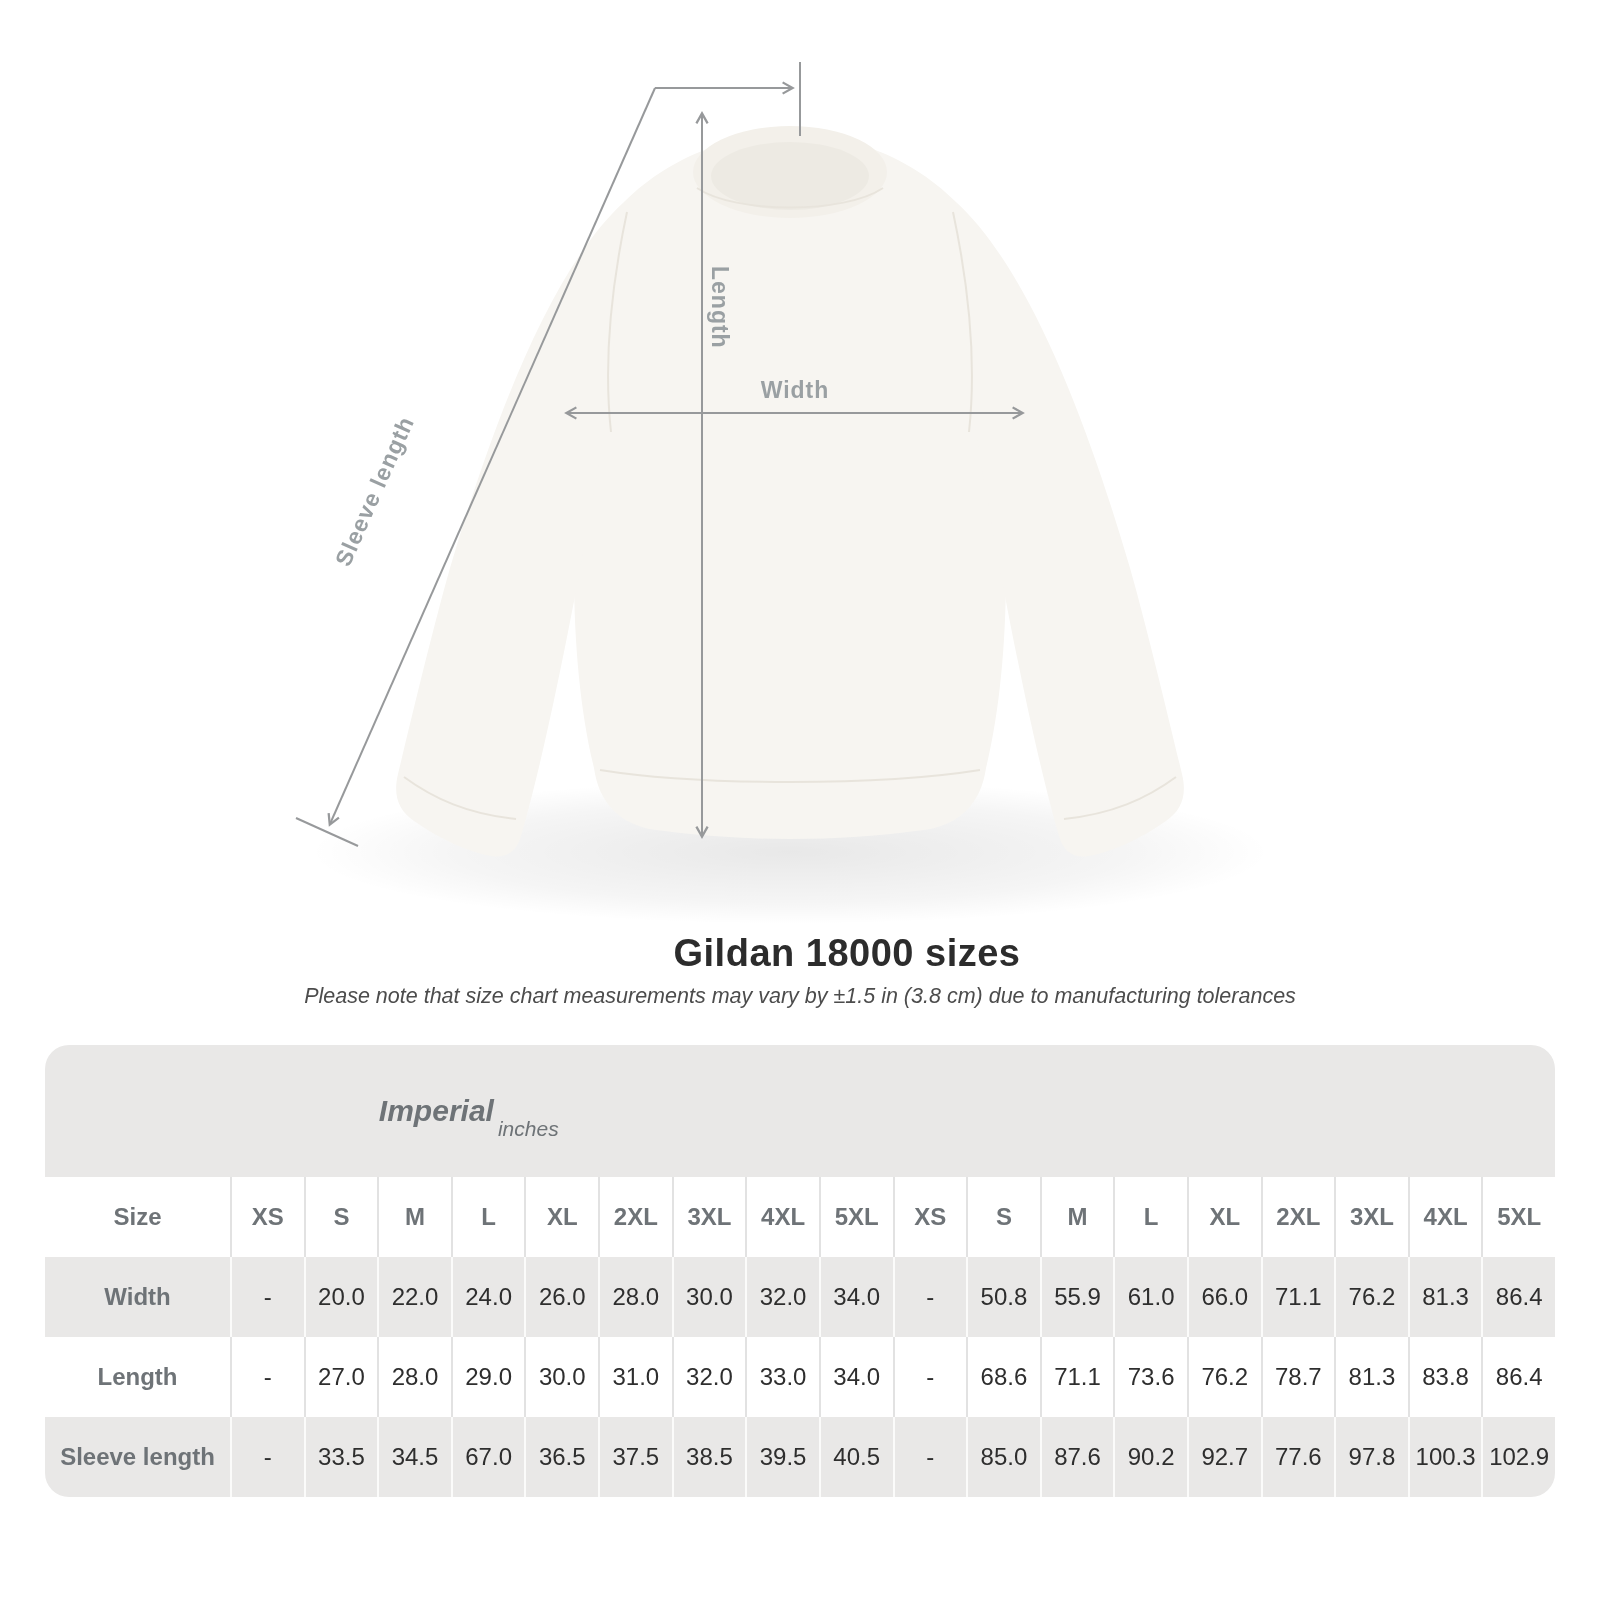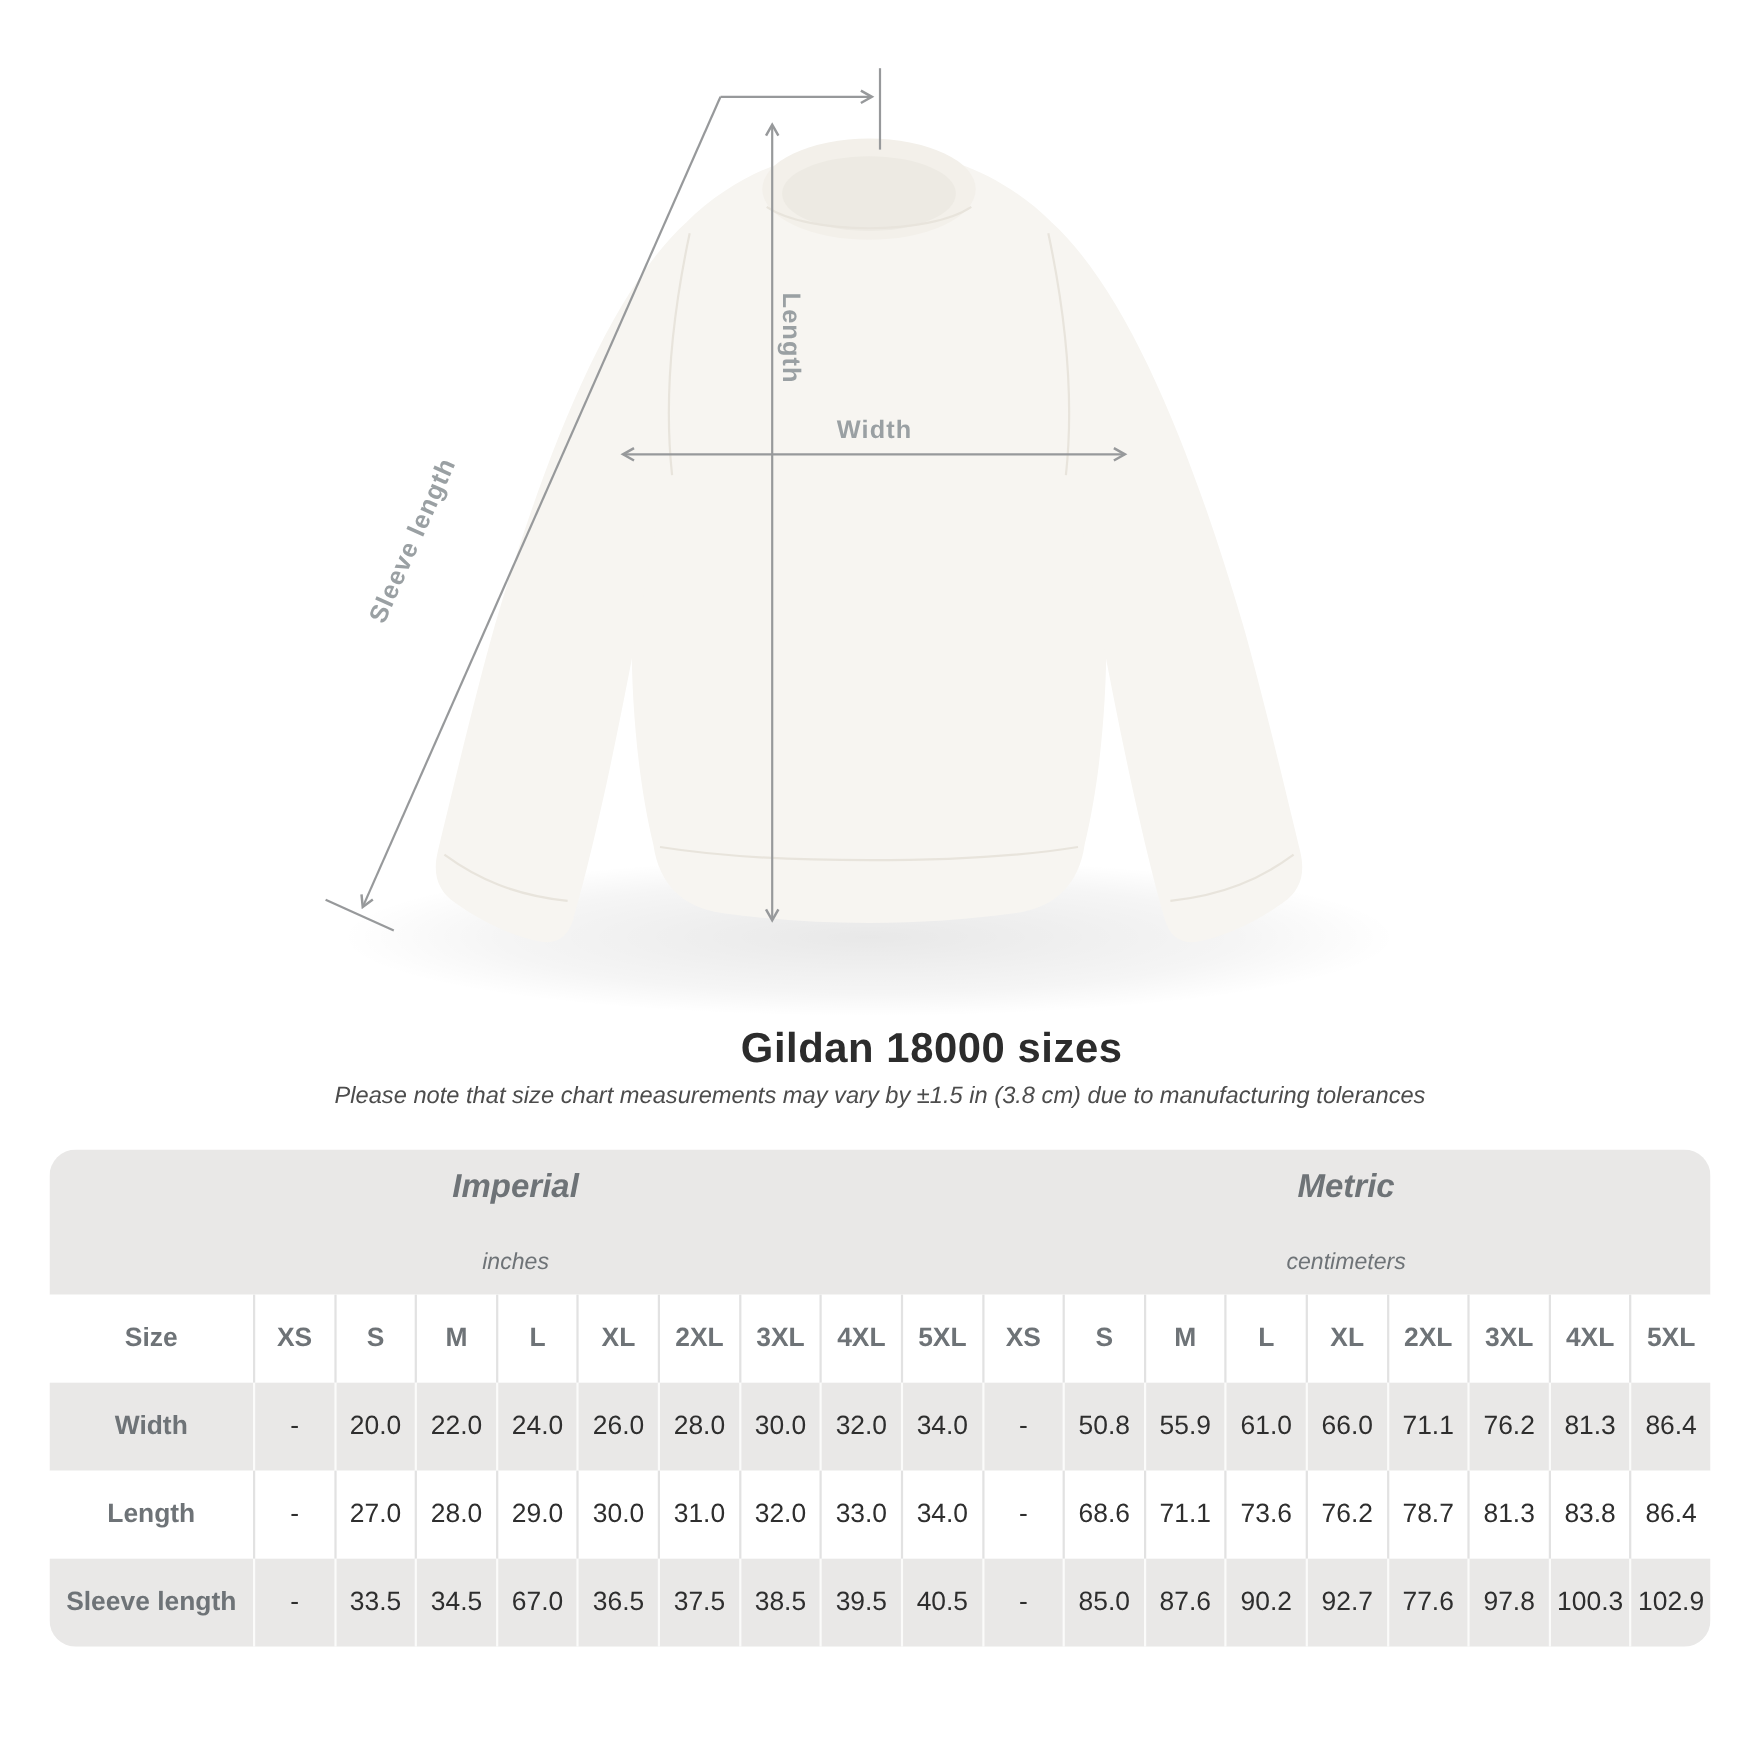--- a/index.html
+++ b/index.html
@@ -13,21 +13,21 @@
   
   .title{position:absolute;left:0;top:932px;width:1600px;text-align:center;
          font-size:38px;font-weight:bold;color:#2c2c2c;letter-spacing:.5px;padding-left:47px;}
   .subtitle{position:absolute;left:0;top:984px;width:1600px;text-align:center;
          font-size:21.5px;font-style:italic;color:#4c4c4c;}
 
   
   .size-table{position:absolute;left:45px;top:1045px;width:1510px;
               border-radius:24px;overflow:hidden;background:#fff;}
   .uband{display:grid;grid-template-columns:847.5fr 662.5fr;height:132px;background:#e9e8e7;}
-  .ucell{display:flex;flex-direction:column;align-items:center;justify-content:center;gap:4px;}
+  .ucell{display:flex;flex-direction:row;align-items:center;justify-content:center;gap:4px;}
   .uname{font-size:30px;font-weight:bold;font-style:italic;color:#6e7377;}
   .uunit{font-size:21px;font-style:italic;color:#6e7377;margin-top:36px;}
 
   .trow{display:grid;grid-template-columns:185px repeat(18,1fr);height:80px;}
   .trow>div{display:flex;align-items:center;justify-content:center;
             border-left:2px solid var(--sep);}
   .trow>div:first-child{border-left:none;}
   .trow.white{background:#ffffff;--sep:#e2e2e2;}
   .trow.gray{background:#e9e8e7;--sep:rgba(255,255,255,.8);}
   .hc{font-size:24px;font-weight:bold;color:#6e7377;}
@@ -112,24 +112,20 @@
   <div class="title">Gildan 18000 sizes</div>
   <div class="subtitle">Please note that size chart measurements may vary by ±1.5 in (3.8 cm) due to manufacturing tolerances</div>
 
   <div class="size-table">
 
     <div class="uband">
       <div class="ucell">
         <div class="uname">Imperial</div>
         <div class="uunit">inches</div>
       </div>
-      <div class="ucell">
-        <div class="uname">Metric</div>
-        <div class="uunit">centimeters</div>
-      </div>
     </div>
 
     <div class="trow white">
       <div class="hc">Size</div>
       <div class="hc">XS</div>
       <div class="hc">S</div>
       <div class="hc">M</div>
       <div class="hc">L</div>
       <div class="hc">XL</div>
       <div class="hc">2XL</div>

